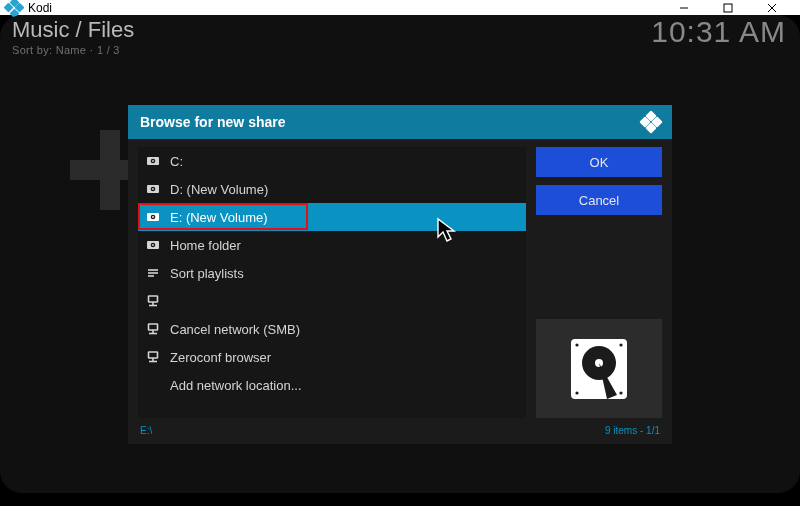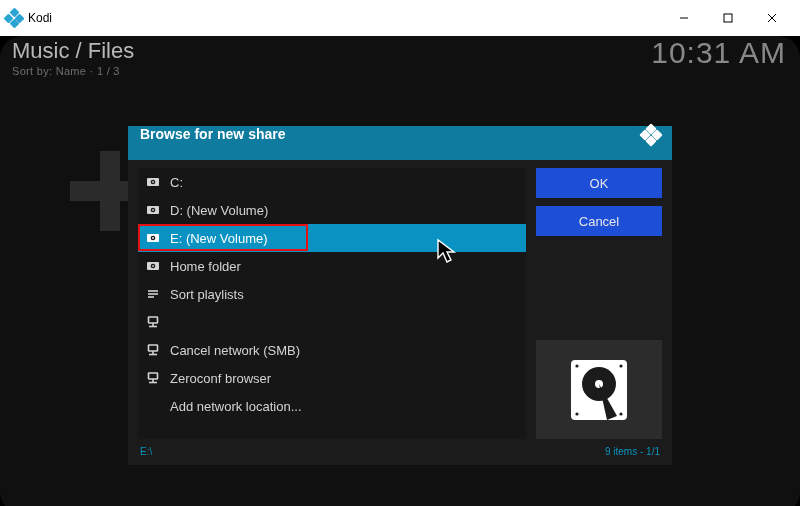--- a/index.html
+++ b/index.html
@@ -1,18 +1,18 @@
 <!DOCTYPE html>
 <html><head>
 <meta charset="utf-8">
 <style>
   * { box-sizing: border-box; margin: 0; padding: 0; }
   html, body { width: 800px; height: 506px; overflow: hidden; font-family: "Segoe UI", Arial, sans-serif; background:#000; }
   
-  .titlebar { height: 36px; background:#fff; display:flex; align-items:center; padding:0 6px; }
+  .titlebar { height: 15px; background:#fff; display:flex; align-items:center; padding:0 6px; }
   .titlebar .app-ico { width:16px; height:16px; position:relative; margin-right:6px; }
   .titlebar .app-spoke { position:absolute; width:7px; height:7px; border-radius:1px; background:#29a3d1; transform:rotate(45deg); }
   .titlebar .app-spoke.s1 { left:4.5px; top:-1px; }
   .titlebar .app-spoke.s2 { left:-1px; top:4.5px; }
   .titlebar .app-spoke.s3 { left:4.5px; top:10px; }
   .titlebar .app-spoke.s4 { left:10px; top:4.5px; }
   .titlebar .title { font-size:12px; color:#000; }
   .titlebar .spacer { flex:1; }
   .winbtn { width:44px; height:22px; display:flex; align-items:center; justify-content:center; font-size:12px; color:#000; }
   .winbtn svg { stroke:#000; fill:none; stroke-width:1; }
@@ -23,21 +23,21 @@
   .hdr .sub { font-size:11px; color:#6f6f6f; margin-top:1px; letter-spacing:.3px; }
   .clock { position:absolute; right:14px; top:0; font-size:30px; color:#888; font-weight:300; letter-spacing:1px; }
   
   .plus { position:absolute; left:70px; top:115px; width:80px; height:80px; }
   .plus:before,.plus:after{content:"";position:absolute;background:#2b2b2b;}
   .plus:before{left:30px;top:0;width:20px;height:80px;}
   .plus:after{left:0;top:30px;width:80px;height:20px;}
   .plus .dot{position:absolute;width:9px;height:9px;background:#101010;border-radius:50%;left:35.5px;top:35.5px;}
   
   .dlg { position:absolute; left:128px; top:90px; width:544px; background:#1b1b1b; }
-  .dlg-title { height:34px; background:#0e7b9f; color:#fff; display:flex; padding:0 12px; font-size:14px; font-weight:600; }
+  .dlg-title { height:34px; background:#0e7b9f; color:#fff; display:flex; align-items:center; padding:0 12px; font-size:14px; font-weight:600; }
   .dlg-title .flex { flex:1; }
   .kodi-mark { width:18px; height:18px; position:relative; }
   .kodi-mark span{position:absolute;width:8px;height:8px;background:#fff;border-radius:1px;transform:rotate(45deg);}
   .kodi-mark .a{left:5px;top:-1px;} .kodi-mark .b{left:-1px;top:5px;} .kodi-mark .c{left:5px;top:11px;} .kodi-mark .d{left:11px;top:5px;}
   .dlg-body { display:flex; padding:8px 10px 6px 10px; gap:10px; }
   .list { width:390px; background:#161616; }
   .row { height:28px; display:flex; align-items:center; color:#d4d4d4; font-size:13px; padding-left:8px; gap:10px; position:relative; }
   .row .ic { width:14px; height:14px; display:flex; align-items:center; justify-content:center; }
   .row.sel { background:#0a93c2; color:#ffffff; }
   .row.sel .redbox { display:block; }

